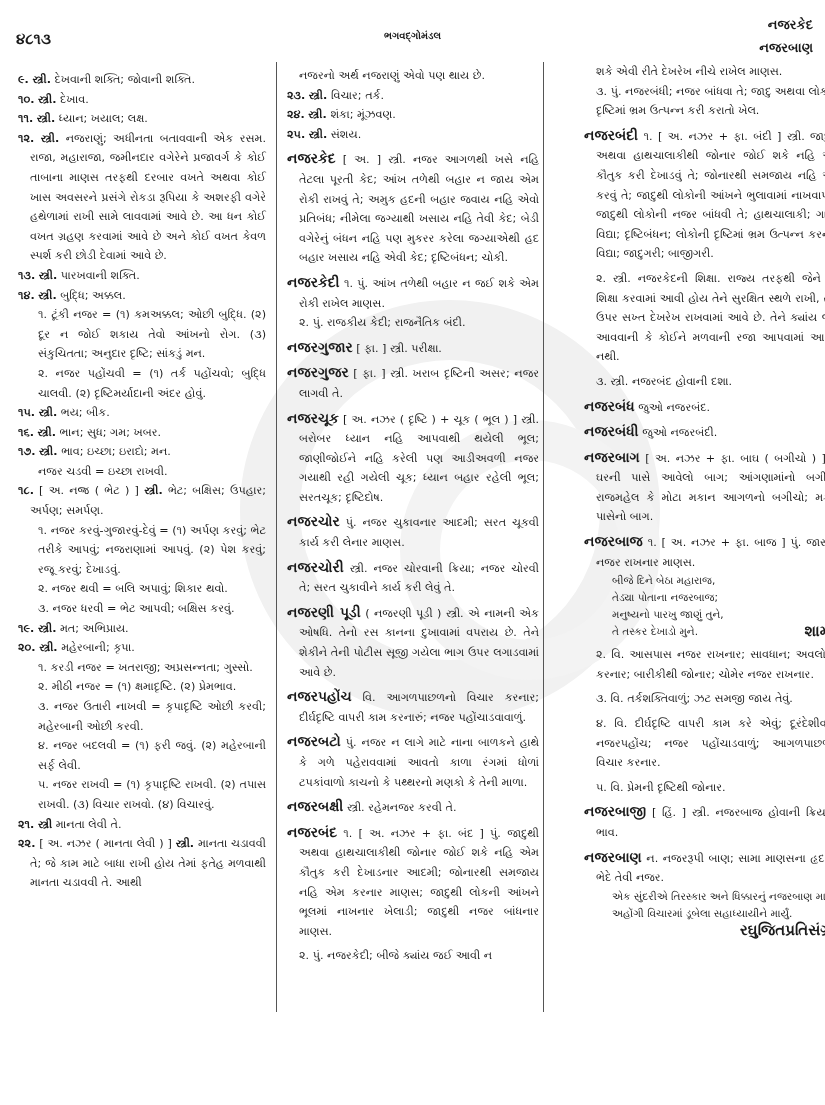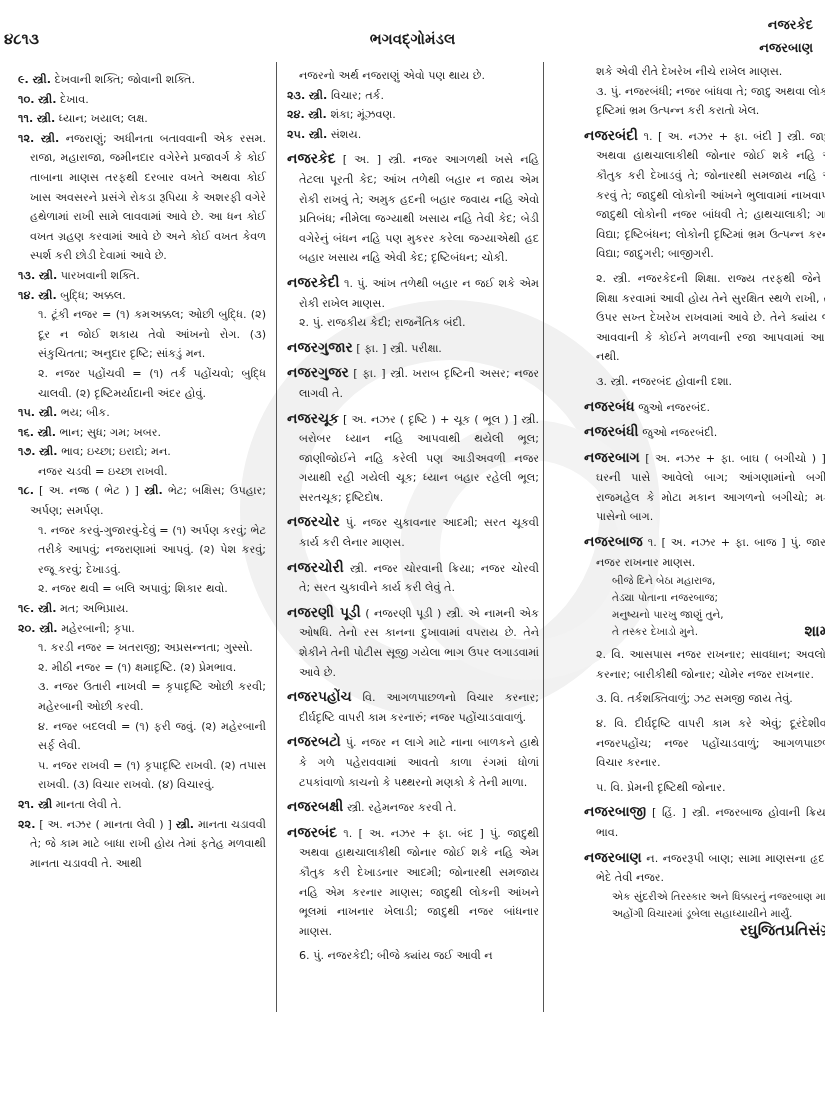--- a/index.html
+++ b/index.html
@@ -11,22 +11,22 @@
     position: absolute; left: 240px; top: 300px; width: 420px; height: 420px;
     border-radius: 50%; border: 60px solid #f1f1f1; box-sizing: border-box;
     pointer-events: none;
   }
   .watermark2 {
     position: absolute; left: 400px; top: 420px; width: 260px; height: 260px;
     border-radius: 50%; border: 40px solid #f3f3f3; box-sizing: border-box;
     pointer-events: none;
   }
   .header { position: absolute; top: 0; left: 0; width: 825px; height: 58px; }
-  .page-no { position: absolute; left: 4px; top: 30px; font-size: 15px; font-weight: bold; }
-  .running-title { position: absolute; left: 0; right: 0; top: 30px; text-align: center; font-size: 15px; font-weight: bold; }
+  .page-no { position: absolute; left: 16px; top: 30px; font-size: 15px; font-weight: bold; }
+  .running-title { position: absolute; left: 0; right: 0; top: 30px; text-align: center; font-size: 10px; font-weight: bold; }
   .guide-top { position: absolute; right: 12px; top: 17px; font-size: 13px; font-weight: bold; }
   .guide-bottom { position: absolute; right: 12px; top: 40px; font-size: 13px; font-weight: bold; }
   .columns { position: absolute; top: 62px; left: 0; width: 743px; height: 1030px; }
   .col {
     position: absolute; top: 8px; font-size: 11.2px; line-height: 19.6px;
     text-align: justify;
   }
   .col1 { left: 18px; width: 248px; }
   .col2 { left: 287px; width: 252px; top: 4px; }
   .col3 { left: 552px; width: 258px; top: 0; margin-left: 32px; }
@@ -71,20 +71,21 @@
     <p class="p hang"><span class="num">૧૪.</span> <span class="pos">સ્ત્રી.</span> <span>બુદ્ધિ; અક્કલ.</span></p>
     <p class="p ind2">૧. ટૂંકી નજર = (૧) કમઅક્કલ; ઓછી બુદ્ધિ. (૨) દૂર ન જોઈ શકાય તેવો આંખનો રોગ. (૩) સંકુચિતતા; અનુદાર દૃષ્ટિ; સાંકડું મન.</p>
     <p class="p ind2">૨. નજર પહોંચવી = (૧) તર્ક પહોંચવો; બુદ્ધિ ચાલવી. (૨) દૃષ્ટિમર્યાદાની અંદર હોવું.</p>
     <p class="p hang"><span class="num">૧૫.</span> <span class="pos">સ્ત્રી.</span> <span>ભય; બીક.</span></p>
     <p class="p hang"><span class="num">૧૬.</span> <span class="pos">સ્ત્રી.</span> <span>ભાન; સુધ; ગમ; ખબર.</span></p>
     <p class="p hang"><span class="num">૧૭.</span> <span class="pos">સ્ત્રી.</span> <span>ભાવ; ઇચ્છા; ઇરાદો; મન.</span></p>
     <p class="p ind2">નજર ચડવી = ઇચ્છા રાખવી.</p>
     <p class="p hang"><span class="num">૧૮.</span> <span>[ અ. નજ્ર ( ભેટ ) ]</span> <span class="pos">સ્ત્રી.</span> <span>ભેટ; બક્ષિસ; ઉપહાર; અર્પણ; સમર્પણ.</span></p>
     <p class="p ind2">૧. નજર કરવું-ગુજારવું-દેવું = (૧) અર્પણ કરવું; ભેટ તરીકે આપવું; નજરાણામાં આપવું. (૨) પેશ કરવું; રજૂ કરવું; દેખાડવું.</p>
     <p class="p ind2">૨. નજર થવી = બલિ અપાવું; શિકાર થવો.</p>
+    <p class="p ind2">૩. નજર ધરવી = ભેટ આપવી; બક્ષિસ કરવું.</p>
     <p class="p hang"><span class="num">૧૯.</span> <span class="pos">સ્ત્રી.</span> <span>મત; અભિપ્રાય.</span></p>
     <p class="p hang"><span class="num">૨૦.</span> <span class="pos">સ્ત્રી.</span> <span>મહેરબાની; કૃપા.</span></p>
     <p class="p ind2">૧. કરડી નજર = ખતરાજી; અપ્રસન્નતા; ગુસ્સો.</p>
     <p class="p ind2">૨. મીઠી નજર = (૧) ક્ષમાદૃષ્ટિ. (૨) પ્રેમભાવ.</p>
     <p class="p ind2">૩. નજર ઉતારી નાખવી = કૃપાદૃષ્ટિ ઓછી કરવી; મહેરબાની ઓછી કરવી.</p>
     <p class="p ind2">૪. નજર બદલવી = (૧) ફરી જવું. (૨) મહેરબાની સર્ફ લેવી.</p>
     <p class="p ind2">૫. નજર રાખવી = (૧) કૃપાદૃષ્ટિ રાખવી. (૨) તપાસ રાખવી. (૩) વિચાર રાખવો. (૪) વિચારવું.</p>
     <p class="p hang"><span class="num">૨૧.</span> <span class="pos">સ્ત્રી</span> <span>માનતા લેવી તે.</span></p>
     <p class="p hang"><span class="num">૨૨.</span> <span>[ અ. નઝર ( માનતા લેવી ) ]</span> <span class="pos">સ્ત્રી.</span> <span>માનતા ચડાવવી તે; જે કામ માટે બાધા રાખી હોય તેમાં ફતેહ મળવાથી માનતા ચડાવવી તે. આથી</span></p>
   </div>
@@ -100,21 +101,21 @@
     <p class="p hang gap"><span class="hw">નજરગુજાર</span> <span>[ ફા. ] સ્ત્રી. પરીક્ષા.</span></p>
     <p class="p hang gap"><span class="hw">નજરગુજર</span> <span>[ ફા. ] સ્ત્રી. ખરાબ દૃષ્ટિની અસર; નજર લાગવી તે.</span></p>
     <p class="p hang gap"><span class="hw">નજરચૂક</span> <span>[ અ. નઝર ( દૃષ્ટિ ) + ચૂક ( ભૂલ ) ] સ્ત્રી. બરોબર ધ્યાન નહિ આપવાથી થયેલી ભૂલ; જાણીજોઈને નહિ કરેલી પણ આડીઅવળી નજર ગયાથી રહી ગયેલી ચૂક; ધ્યાન બહાર રહેલી ભૂલ; સરતચૂક; દૃષ્ટિદોષ.</span></p>
     <p class="p hang gap"><span class="hw">નજરચોર</span> <span>પું. નજર ચુકાવનાર આદમી; સરત ચૂકવી કાર્ય કરી લેનાર માણસ.</span></p>
     <p class="p hang gap"><span class="hw">નજરચોરી</span> <span>સ્ત્રી. નજર ચોરવાની ક્રિયા; નજર ચોરવી તે; સરત ચુકાવીને કાર્ય કરી લેવું તે.</span></p>
     <p class="p hang gap"><span class="hw">નજરણી પૂડી</span> <span>( નજરણી પૂડી ) સ્ત્રી. એ નામની એક ઓષધિ. તેનો રસ કાનના દુખાવામાં વપરાય છે. તેને શેકીને તેની પોટીસ સૂજી ગયેલા ભાગ ઉપર લગાડવામાં આવે છે.</span></p>
     <p class="p hang gap"><span class="hw">નજરપહોંચ</span> <span>વિ. આગળપાછળનો વિચાર કરનાર; દીર્ઘદૃષ્ટિ વાપરી કામ કરનારું; નજર પહોંચાડવાવાળું.</span></p>
     <p class="p hang gap"><span class="hw">નજરબટો</span> <span>પું. નજર ન લાગે માટે નાના બાળકને હાથે કે ગળે પહેરાવવામાં આવતો કાળા રંગમાં ધોળાં ટપકાંવાળો કાચનો કે પથ્થરનો મણકો કે તેની માળા.</span></p>
     <p class="p hang gap"><span class="hw">નજરબક્ષી</span> <span>સ્ત્રી. રહેમનજર કરવી તે.</span></p>
     <p class="p hang gap"><span class="hw">નજરબંદ</span> <span>૧. [ અ. નઝર + ફા. બંદ ] પું. જાદુથી અથવા હાથચાલાકીથી જોનાર જોઈ શકે નહિ એમ કૌતુક કરી દેખાડનાર આદમી; જોનારથી સમજાય નહિ એમ કરનાર માણસ; જાદુથી લોકની આંખને ભૂલમાં નાખનાર ખેલાડી; જાદુથી નજર બાંધનાર માણસ.</span></p>
-    <p class="p ind gap">6. પું. નજરકેદી; બીજે ક્યાંય જઈ આવી ન</p>
+    <p class="p ind gap">૨. પું. નજરકેદી; બીજે ક્યાંય જઈ આવી ન</p>
   </div>
 
   <div class="col col3">
     <p class="p ind">શકે એવી રીતે દેખરેખ નીચે રાખેલ માણસ.</p>
     <p class="p ind">૩. પું. નજરબંધી; નજર બાંધવા તે; જાદુ અથવા લોકોની દૃષ્ટિમાં ભ્રમ ઉત્પન્ન કરી કરાતો ખેલ.</p>
     <p class="p hang gap"><span class="hw">નજરબંદી</span> <span>૧. [ અ. નઝર + ફા. બંદી ] સ્ત્રી. જાદુથી અથવા હાથચાલાકીથી જોનાર જોઈ શકે નહિ એમ કૌતુક કરી દેખાડવું તે; જોનારથી સમજાય નહિ એમ કરવું તે; જાદુથી લોકોની આંખને ભુલાવામાં નાખવાપણું; જાદુથી લોકોની નજર બાંધવી તે; હાથચાલાકી; ગારડી વિદ્યા; દૃષ્ટિબંધન; લોકોની દૃષ્ટિમાં ભ્રમ ઉત્પન્ન કરનારી વિદ્યા; જાદુગરી; બાજીગરી.</span></p>
     <p class="p ind gap">૨. સ્ત્રી. નજરકેદની શિક્ષા. રાજ્ય તરફથી જેને આ શિક્ષા કરવામાં આવી હોય તેને સુરક્ષિત સ્થળે રાખી, તેના ઉપર સખ્ત દેખરેખ રાખવામાં આવે છે. તેને ક્યાંય જવા આવવાની કે કોઈને મળવાની રજા આપવામાં આવતી નથી.</p>
     <p class="p ind gap">૩. સ્ત્રી. નજરબંદ હોવાની દશા.</p>
     <p class="p hang gap"><span class="hw">નજરબંધ</span> <span>જુઓ નજરબંદ.</span></p>
     <p class="p hang gap"><span class="hw">નજરબંધી</span> <span>જુઓ નજરબંદી.</span></p>

